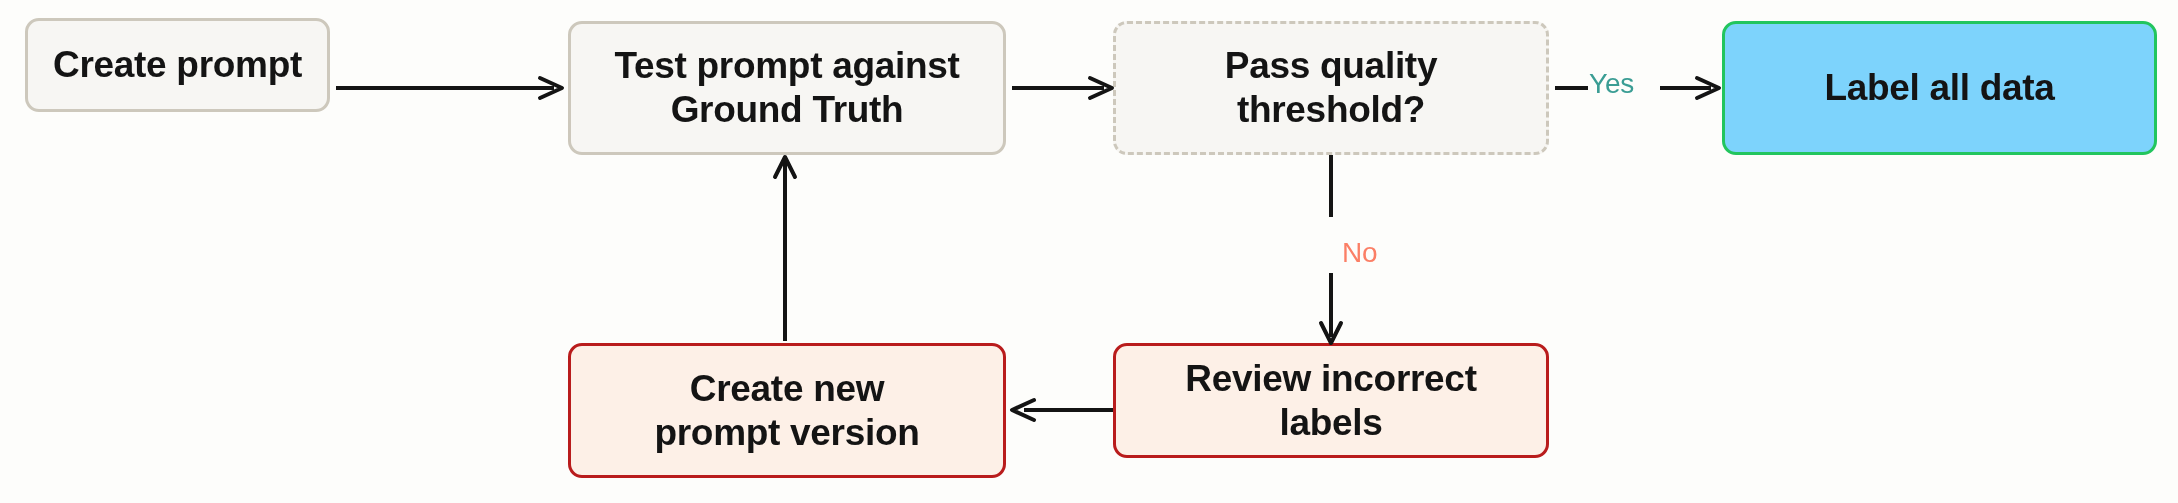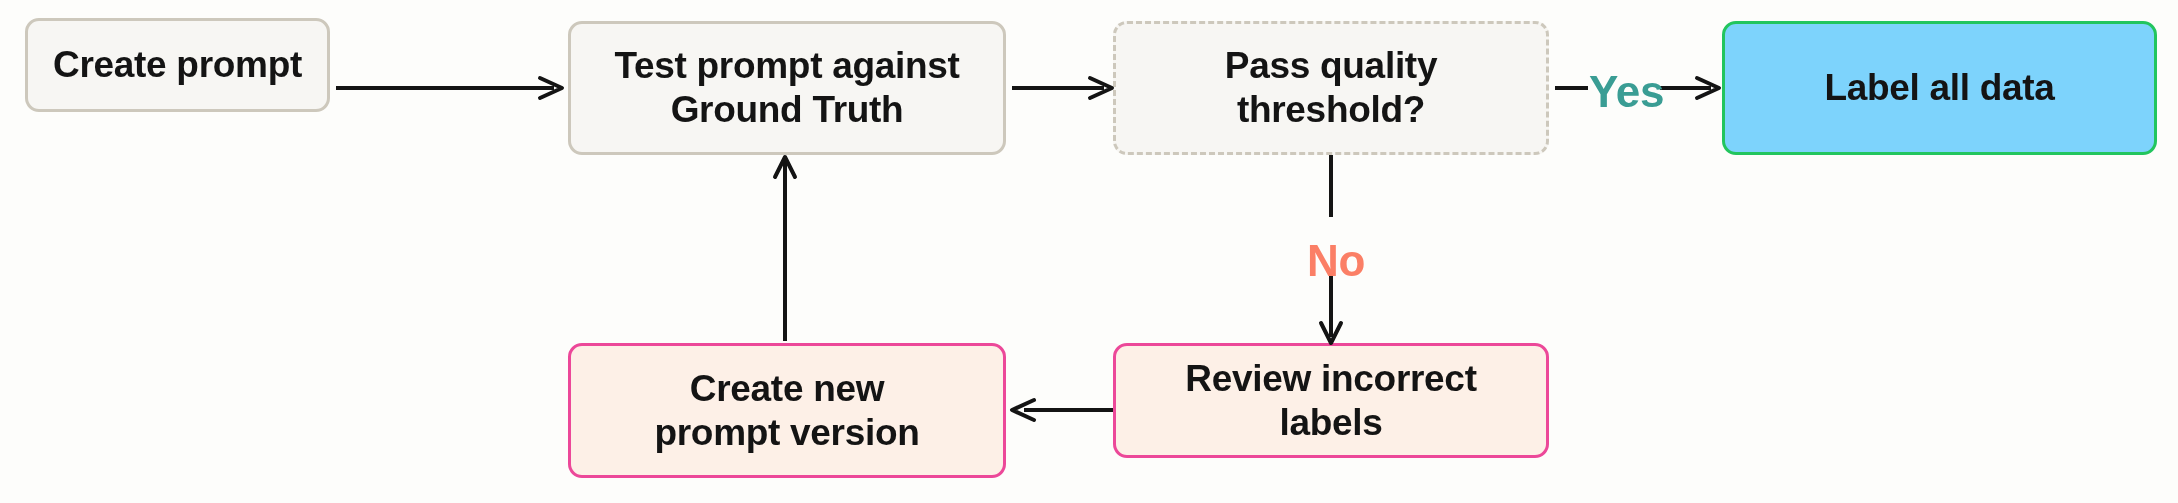--- a/index.html
+++ b/index.html
@@ -45,42 +45,42 @@
   .node--decision {
     background: #f7f6f3;
     border: 3px dashed #cdc8bc;
   }
   .node--accent-teal {
     background: #7dd3fc;
     border: 3px solid #22c55e;
   }
   .node--accent-orange {
     background: #fdf0e7;
-    border: 3px solid #ec4899;
+    border: 3px solid #b91c1c;
   }
 
   
   .edge {
     position: absolute;
     overflow: visible;
   }
   .edge svg {
     display: block;
     overflow: visible;
   }
   .edge-label {
     position: absolute;
-    font-size: 44px;
-    font-weight: 700;
+    font-size: 28px;
+    font-weight: 400;
     letter-spacing: -0.2px;
     line-height: 1;
     white-space: nowrap;
   }
   .edge-label--yes { color: #3a9d94; }
-  .edge-label--no  { color: #fb7f66; }
+  .edge-label--no  { color: #fb7f66; margin-left: 35px; }
 </style>
 </head>
 <body>
 
 <div id="canvas">
 
   <div class="node node--neutral" style="left:25px; top:18px; width:305px; height:94px;text-align:right;">
     <span>Create prompt</span>
   </div>
 

